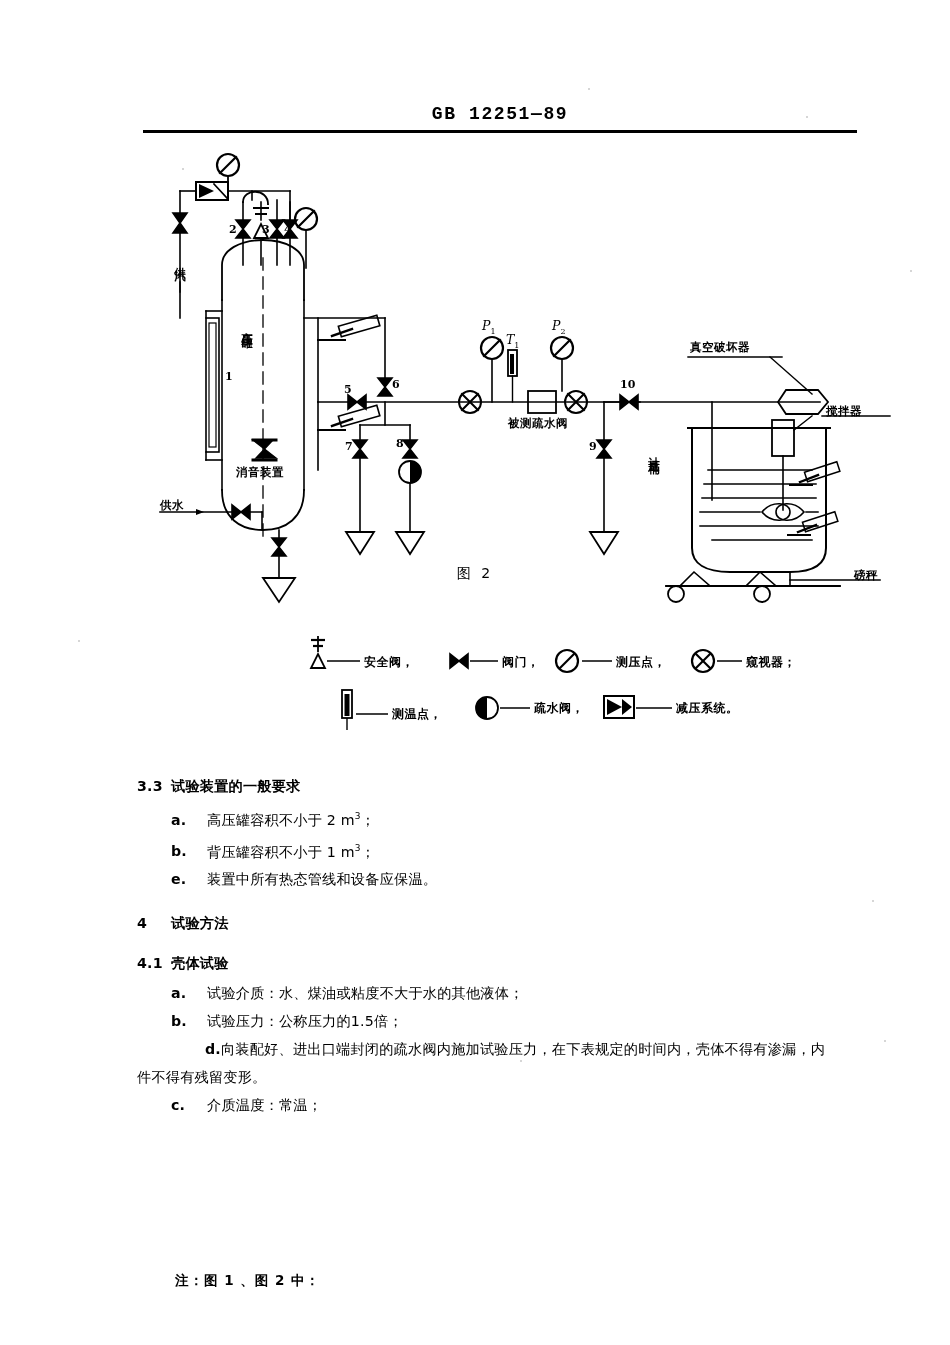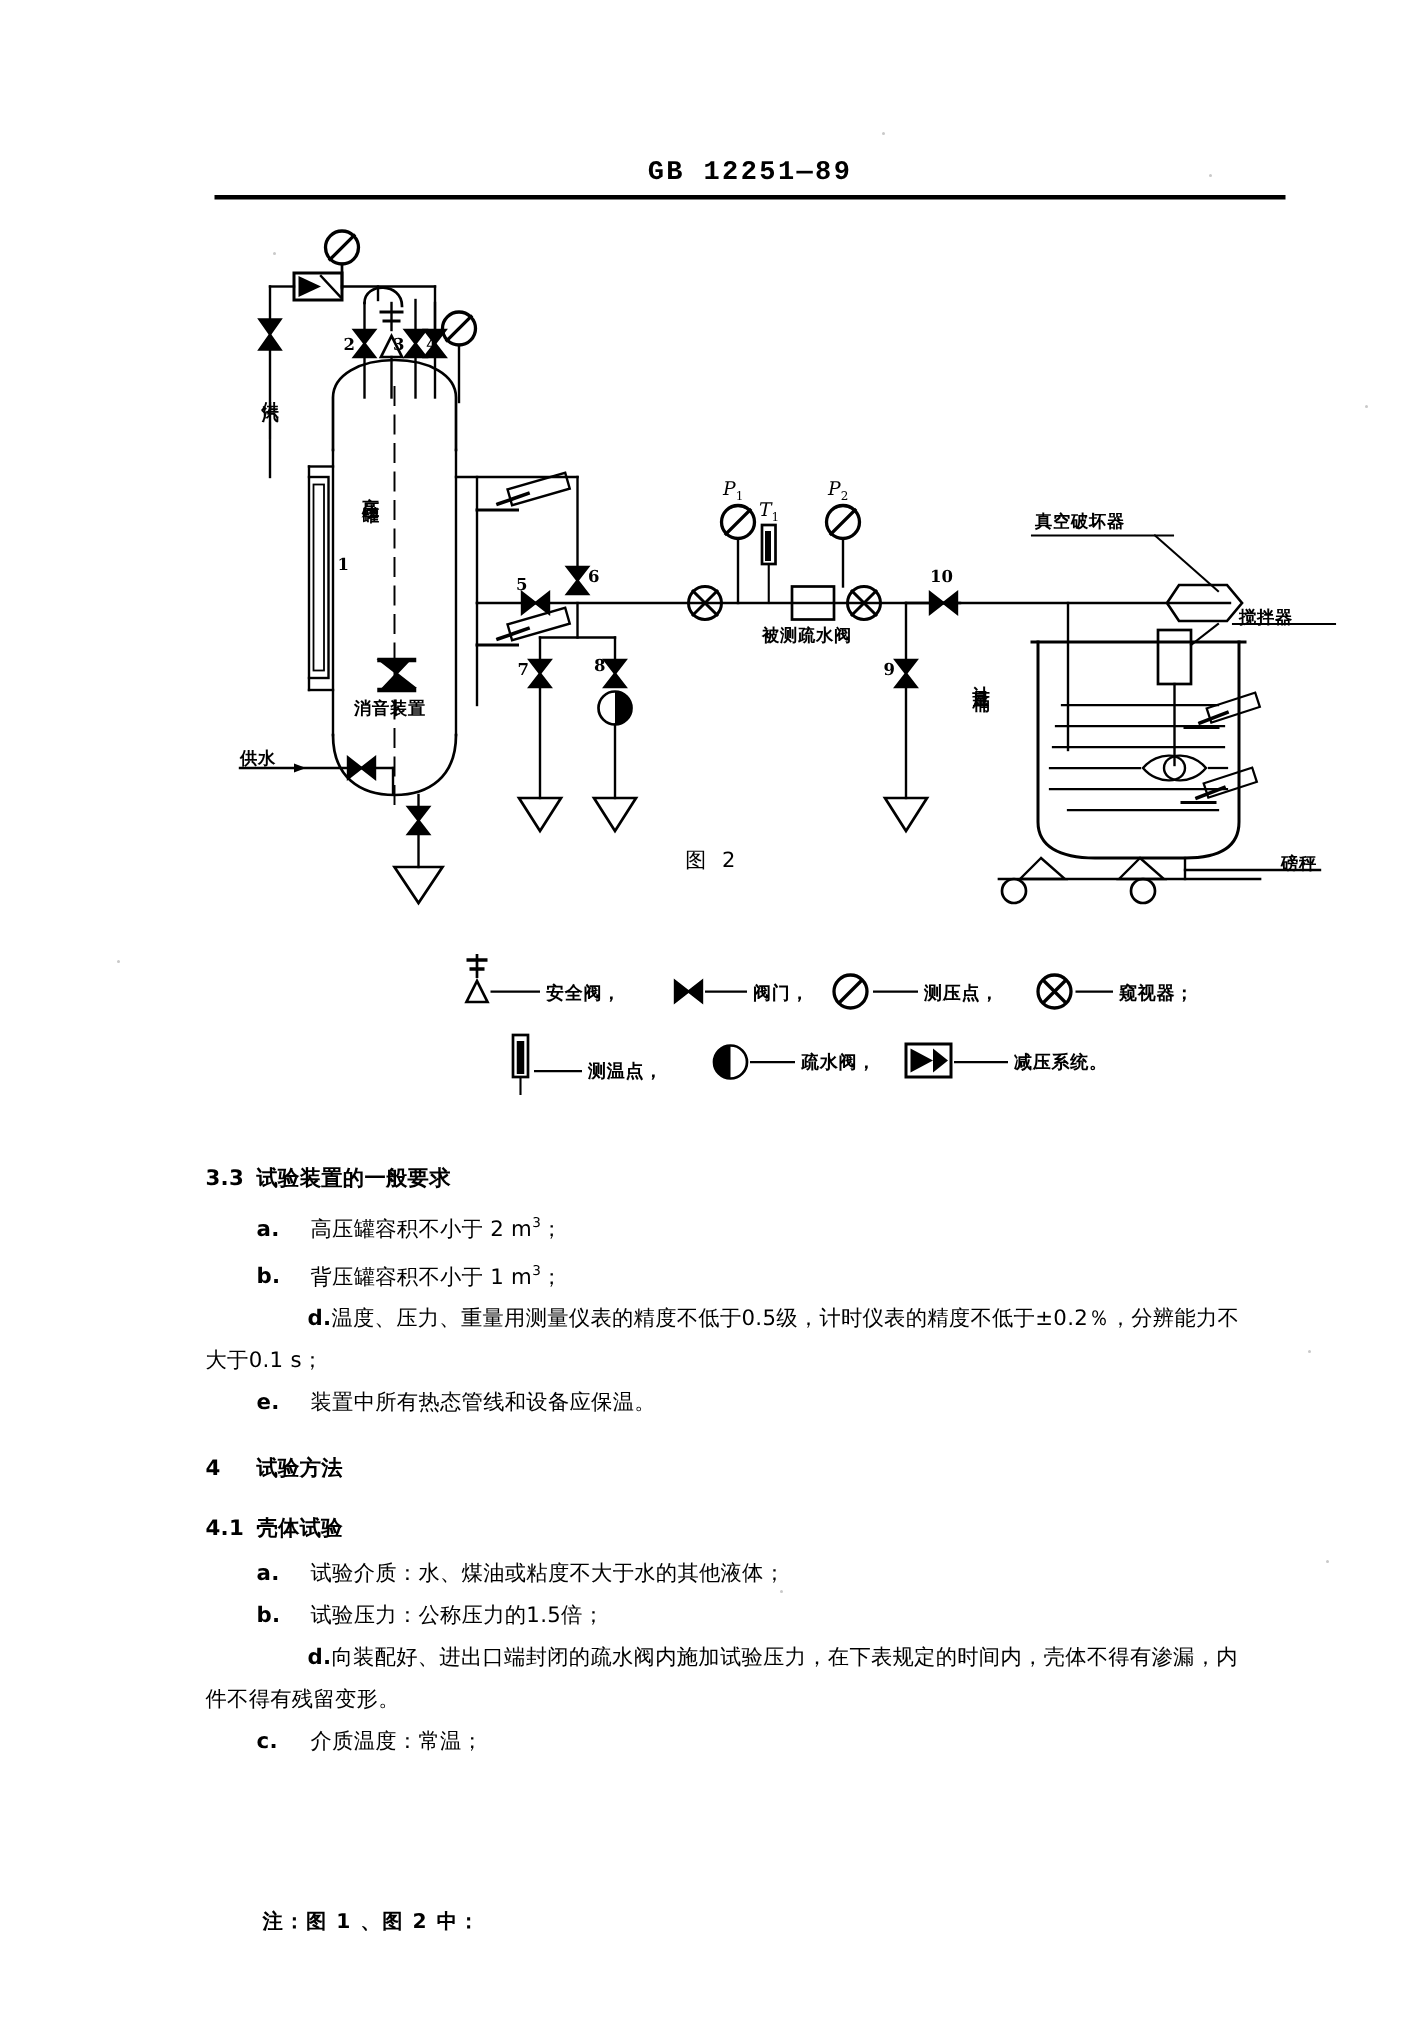--- a/index.html
+++ b/index.html
@@ -525,23 +525,20 @@
 
   <div class="item">
     <span class="lbl">a.</span><span>高压罐容积不小于 2 m</span><sup>3</sup><span>；</span>
   </div>
 
   <div class="item">
     <span class="lbl">b.</span><span>背压罐容积不小于 1 m</span><sup>3</sup><span>；</span>
   </div>
 
 
-  <div class="item wrap" style="padding-left:0; text-indent:34px;">
-    <span class="lbl">d.</span><span class="cont">温度、压力、重量用测量仪表的精度不低于0.5级，计时仪表的精度不低于±0.2％，分辨能力不大于0.1 s；</span>
-  </div>
 
   <div class="item">
     <span class="lbl">e.</span><span>装置中所有热态管线和设备应保温。</span>
   </div>
 
   <div class="gap-md"></div>
 
   <div class="sec-head">
     <span class="num">4</span><span>试验方法</span>
   </div>

